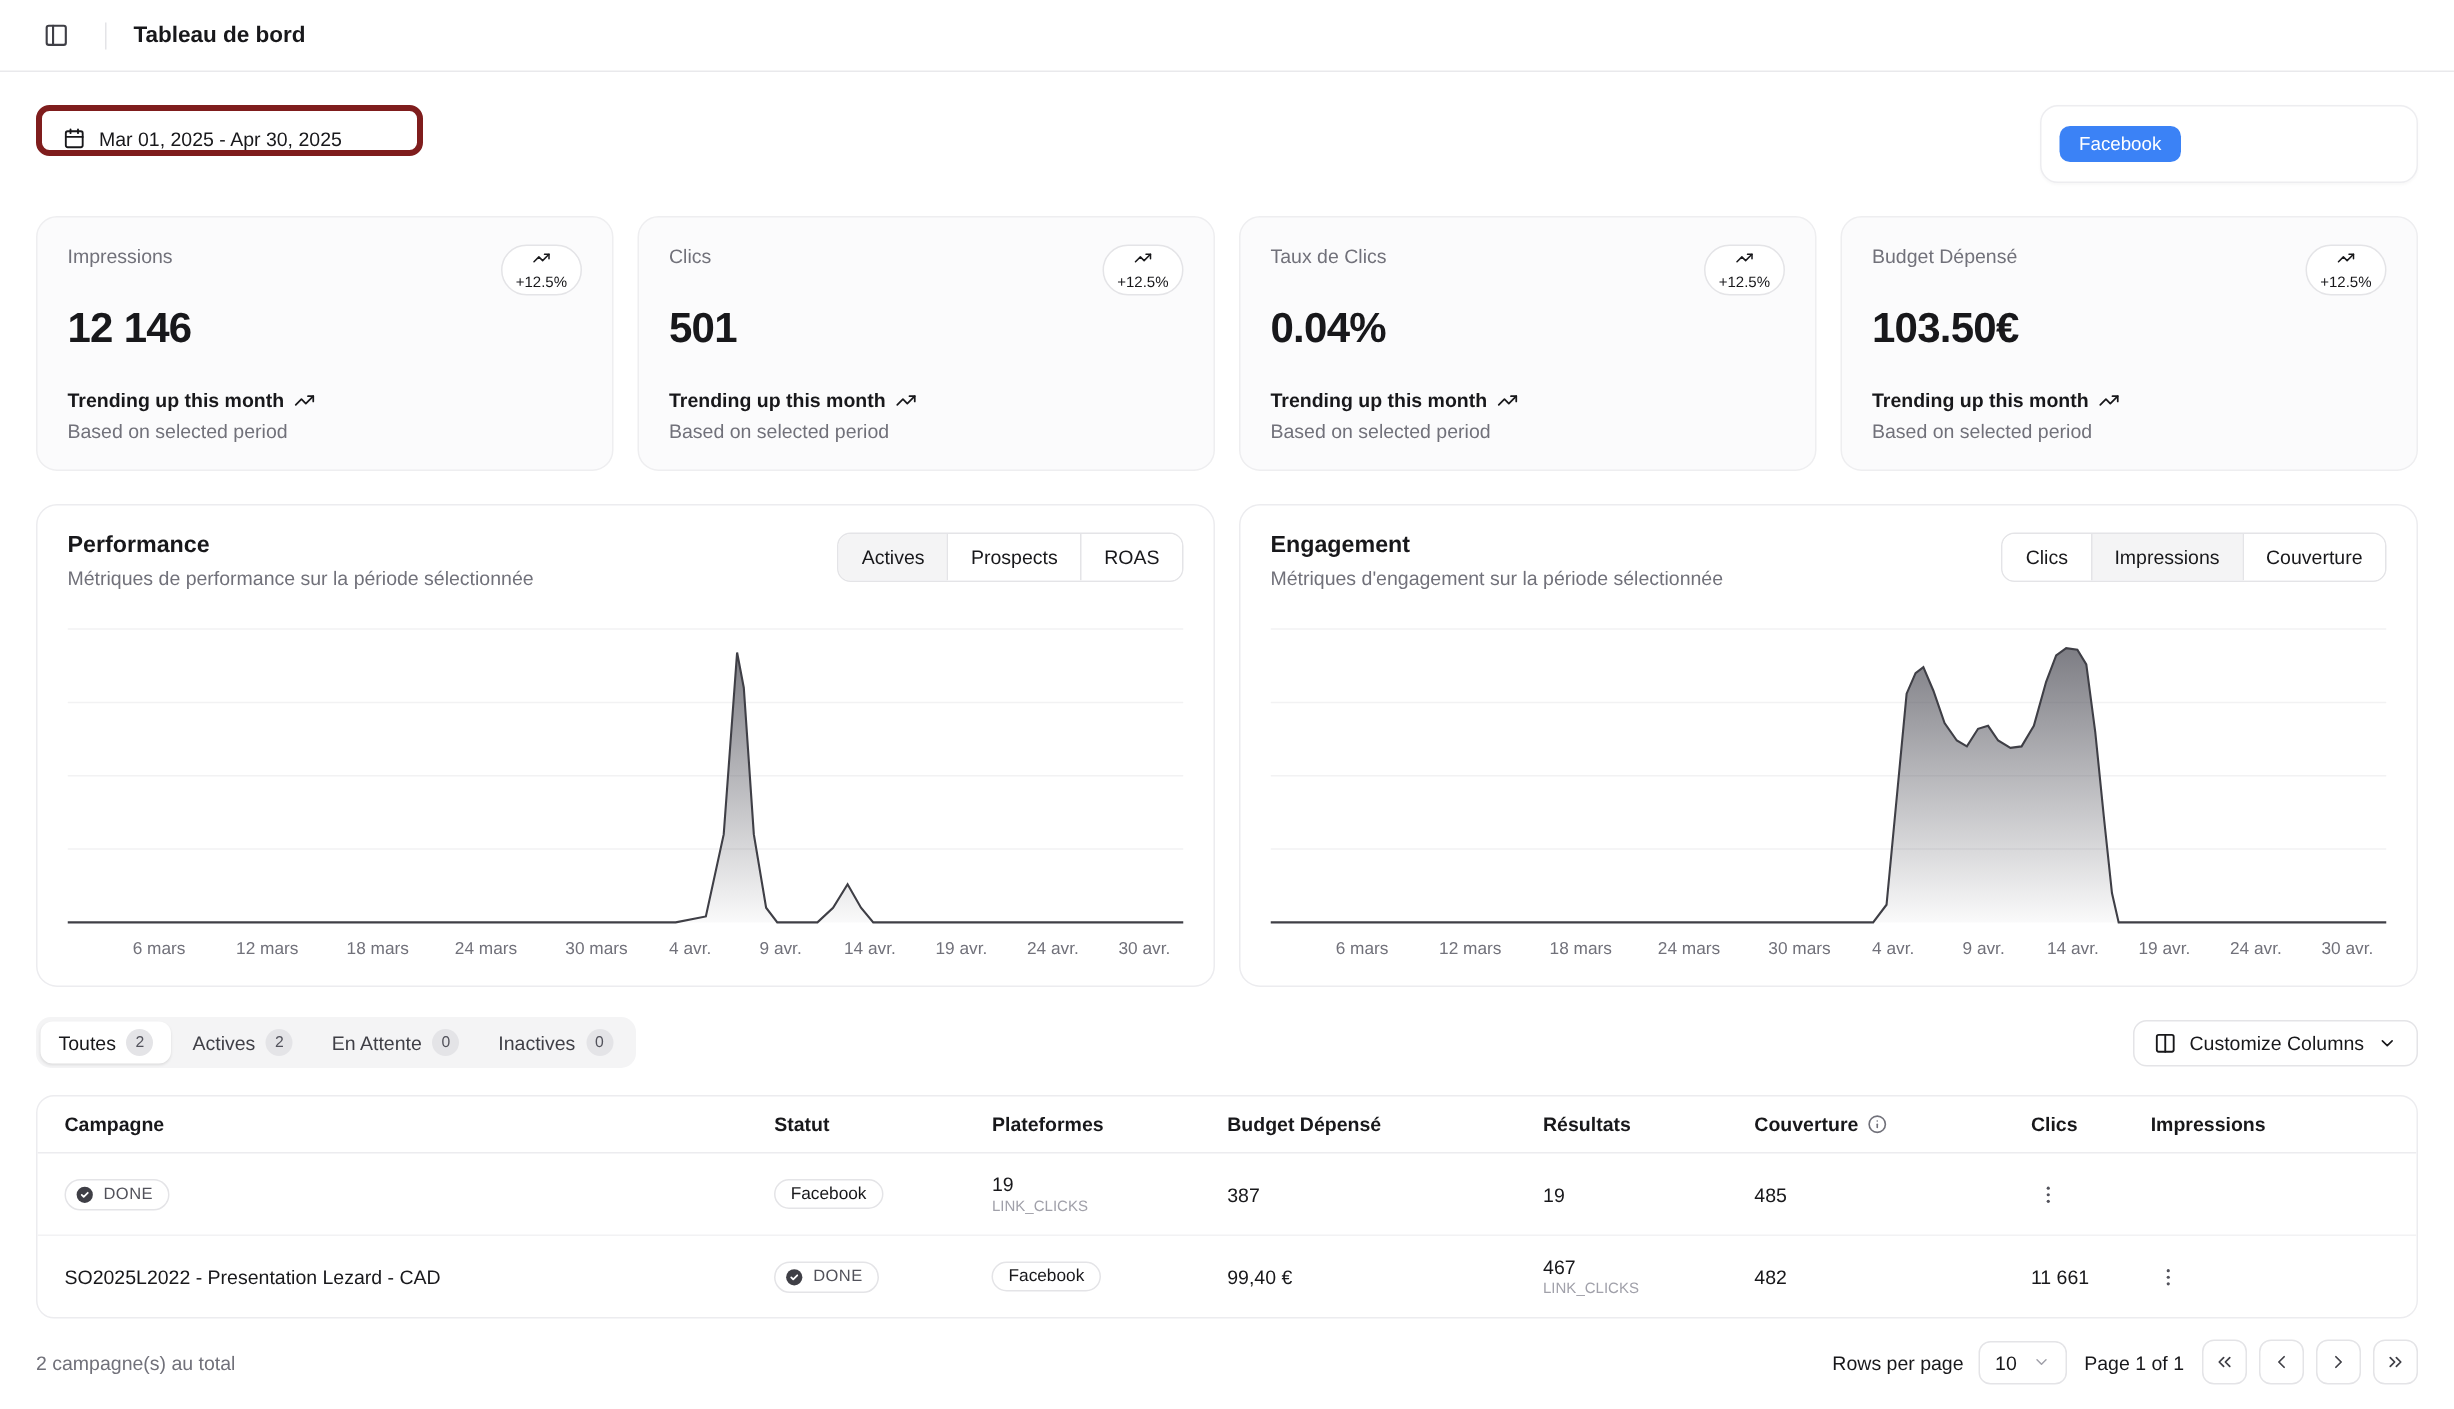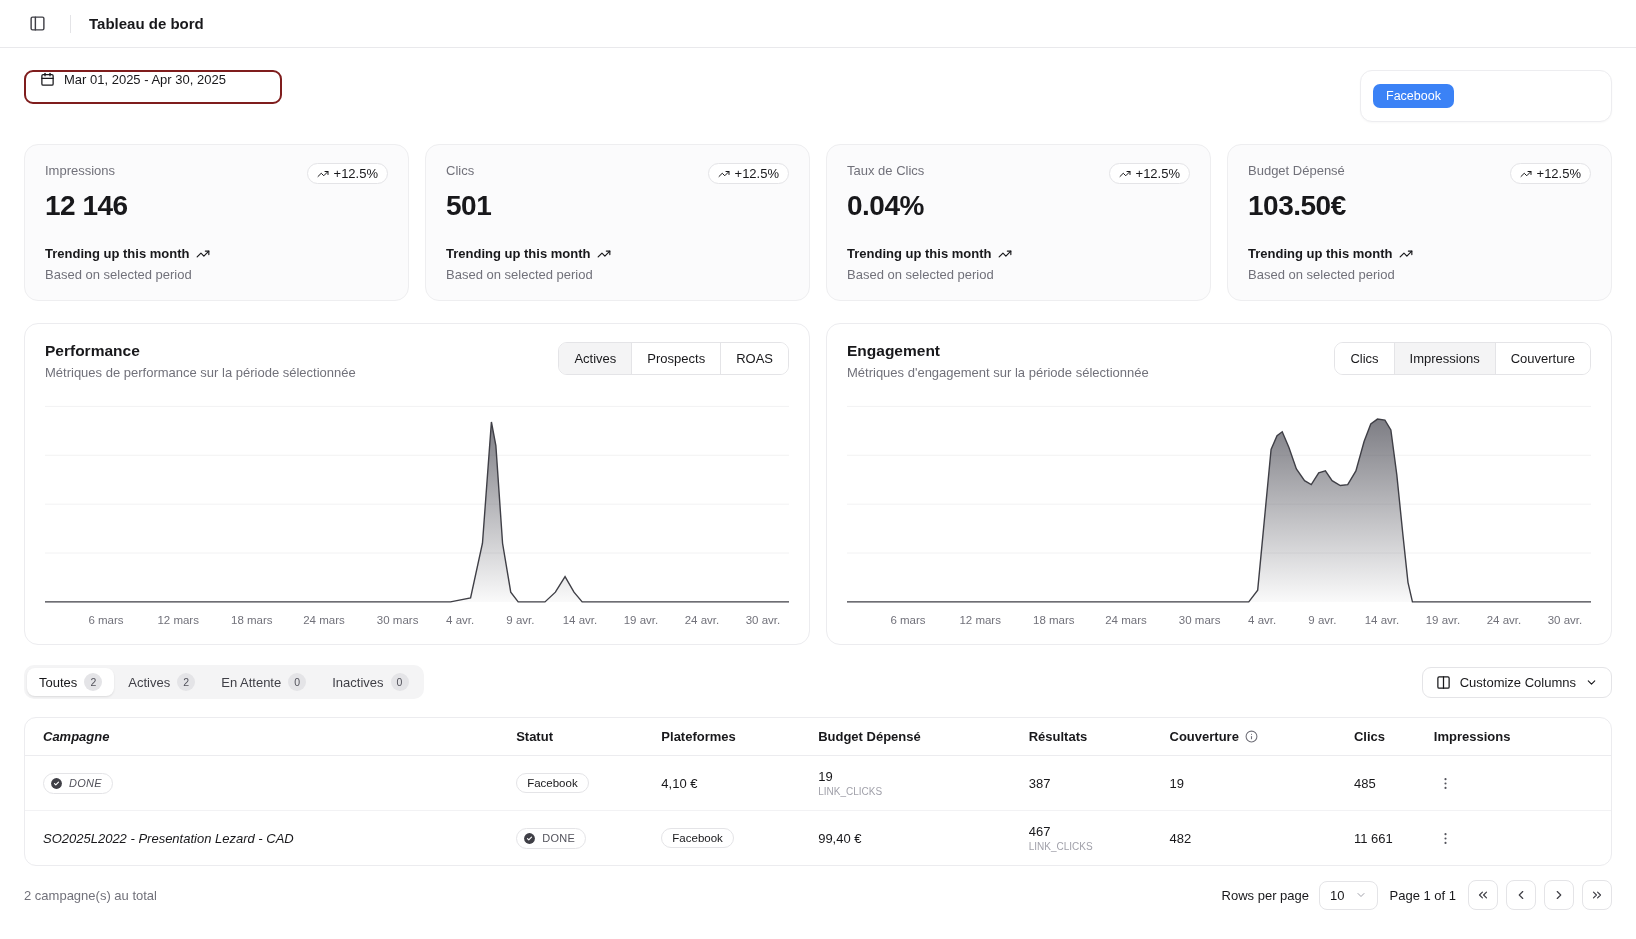--- a/index.html
+++ b/index.html
@@ -23,22 +23,22 @@
   }
   .topbar .vsep { width:1px; height:18px; background:#e4e4e7; }
   .topbar h1 { font-size:15px; font-weight:700; }
 
   
   .toolbar {
     display:flex; justify-content:space-between; align-items:flex-start;
     padding:22px 24px 0 24px;
   }
   .date-btn {
-    display:flex; align-items:flex-start; gap:9px; height:34px; padding:0 14px;
-    background:#fff; border:2px solid #7f1d1d; border-radius:9px;
+    display:flex; align-items:flex-end; gap:9px; height:34px; padding:0 14px;
+    background:#fff; border:4px solid #7f1d1d; border-radius:9px;
     font-family:inherit; font-size:13px; font-weight:500; color:#18181b; cursor:pointer;
     width:258px;
   }
   .platform-card {
     width:252px; min-height:52px; border:1px solid #ededf0; border-radius:12px;
     background:#fff; box-shadow:0 1px 2px rgba(0,0,0,.03); padding:10px 12px;
     display:flex; align-items:center;
   }
   .fb-btn {
     border:none; border-radius:7px; padding:5px 13px; font-family:inherit;
@@ -52,21 +52,21 @@
   }
   .stat-card {
     background:#fbfbfc; border:1px solid #eeeef0; border-radius:14px;
     padding:18px 20px; min-height:154px;
   }
   .stat-top { display:flex; justify-content:space-between; align-items:flex-start; }
   .stat-label { font-size:13px; color:#71717a; }
   .pill-badge {
     display:inline-flex; align-items:center; gap:5px;
     border:1px solid #e4e4e7; border-radius:999px; background:#fff;
-    padding:2px 9px; font-size:13px; color:#18181b;
+    padding:2px 9px; font-size:10px; color:#18181b;flex-direction:column;
   }
   .stat-value { font-size:28px; font-weight:700; letter-spacing:-.5px; margin-top:6px; }
   .stat-trend {
     margin-top:24px; display:flex; align-items:center; gap:7px;
     font-size:13px; font-weight:600; color:#18181b;
   }
   .stat-sub { margin-top:6px; font-size:13px; color:#71717a; }
 
   
   .charts { display:grid; grid-template-columns:1fr 1fr; gap:16px; margin:22px 24px 0 24px; }
@@ -109,21 +109,21 @@
   }
 
   
   .table-card { margin:18px 24px 0 24px; border:1px solid #ececef; border-radius:12px; background:#fff; overflow:hidden; }
   .t-grid { display:grid; grid-template-columns:3.3fr 1fr 1.08fr 1.45fr 0.97fr 1.27fr 0.55fr 1fr 44px; align-items:center; }
   .t-head { border-bottom:1px solid #ececef; }
   .t-head > div { padding:11px 12px; font-size:13px; font-weight:600; color:#18181b; display:flex; align-items:center; gap:6px; }
   .t-row { border-bottom:1px solid #f2f2f4; }
   .t-row:last-child { border-bottom:none; }
   .t-row > div { padding:13px 12px; font-size:13px; color:#18181b; }
-  .t-head > div:first-child, .t-row > div:first-child { padding-left:18px;font-style:italic; }
+  .t-head > div:first-child, .t-row > div:first-child { padding-left:18px; }
   .camp-name { font-weight:500; }
   .status-badge {
     display:inline-flex; align-items:center; gap:6px; border:1px solid #e4e4e7; border-radius:999px;
     background:#fff; padding:3px 10px 3px 6px; font-size:11px; font-weight:500; color:#52525b; letter-spacing:.3px;
   }
   .platform-badge {
     display:inline-flex; align-items:center; border:1px solid #e4e4e7; border-radius:999px;
     background:#fff; padding:3px 10px; font-size:11.5px; color:#18181b;
   }
   .res-type { font-size:10px; color:#a1a1aa; margin-top:2px; }
@@ -437,21 +437,20 @@
         <span>
             <svg width="13" height="13" viewBox="0 0 24 24">
               <circle cx="12" cy="12" r="10" fill="#3f3f46"></circle>
               <path d="M8.3 12.2l2.4 2.4 5-5" stroke="#fff" stroke-width="2.2" fill="none" stroke-linecap="round" stroke-linejoin="round"></path>
             </svg>
           </span>
         <span>DONE</span>
       </span>
     </div>
     <div><span class="platform-badge">Facebook</span></div>
-    <div>4,10 €</div>
     <div>
       <div>19</div>
       <div class="res-type">LINK_CLICKS</div>
     </div>
     <div>387</div>
     <div>19</div>
     <div>485</div>
     <div>
       <button class="kebab-btn">
         <span><svg width="15" height="15" viewBox="0 0 24 24" fill="currentColor">

